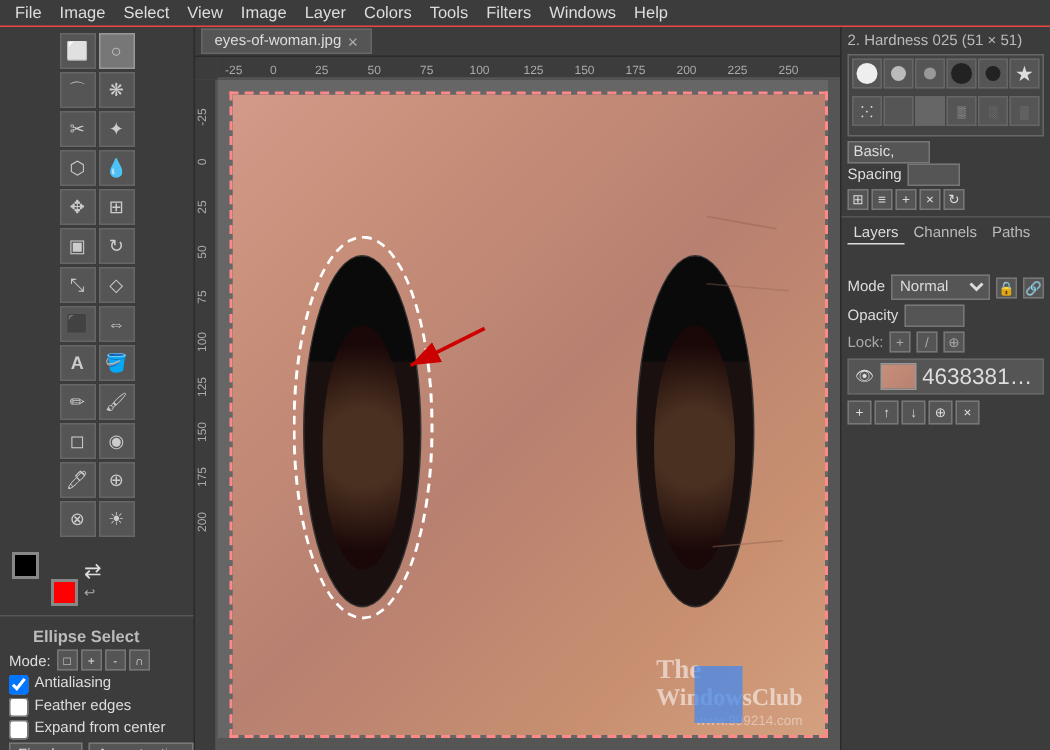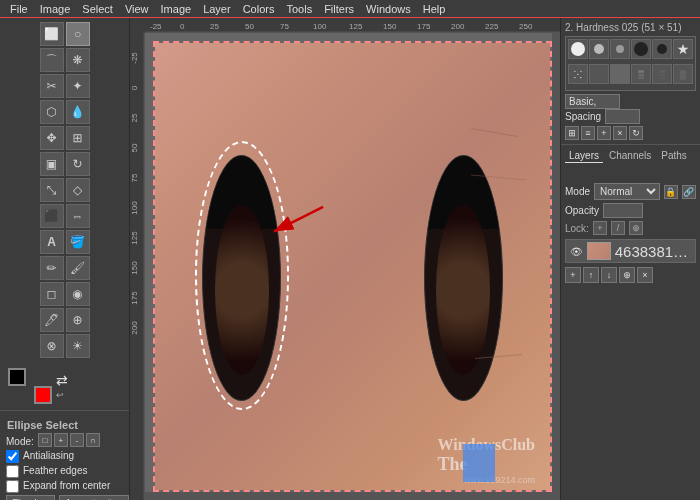--- a/index.html
+++ b/index.html
@@ -16,21 +16,21 @@
     #toolbox { width: 130px; background: #3c3c3c; border-right: 1px solid #2a2a2a; display: flex; flex-direction: column; }
     #tools-top { padding: 4px; display: grid; grid-template-columns: repeat(2, 24px); gap: 2px; justify-content: center; }
     .tool-btn { width: 24px; height: 24px; background: #555; border: 1px solid #666; display: flex; align-items: center; justify-content: center; cursor: pointer; font-size: 12px; color: #ccc; }
     .tool-btn.active { background: #777; border-color: #999; }
     #color-area { padding: 6px 8px; display: flex; align-items: center; gap: 4px; }
     .color-swatch { width: 20px; height: 20px; border: 2px solid #888; cursor: pointer; }
     #tool-options { padding: 4px 6px; border-top: 1px solid #555; font-size: 10px; flex: 1; overflow-y: auto; }
     .option-row { display: flex; align-items: flex-end; gap: 4px; margin-bottom: 3px; }
     .option-select { background: #555; border: 1px solid #777; color: #ddd; font-size: 10px; padding: 1px; flex: 1; }
     .checkbox-row { display: flex; align-items: flex-start; gap: 4px; margin-bottom: 2px; }
-    .section-title { font-weight: bold; color: #bbb; margin: 4px 0 2px 1px; font-size: 11px; }
+    .section-title { font-weight: bold; color: #bbb; margin: 4px 0 2px 16px; font-size: 11px; }
 
     
     #canvas-area { flex: 1; background: #4a4a4a; display: flex; flex-direction: column; overflow: hidden; }
     #canvas-tabs { height: 20px; background: #3c3c3c; display: flex; align-items: center; padding: 0 4px; border-bottom: 1px solid #2a2a2a; }
     .canvas-tab { background: #555; border: 1px solid #666; padding: 2px 8px; font-size: 10px; cursor: pointer; display: flex; align-items: center; gap: 4px; }
     .canvas-tab-close { font-size: 9px; color: #aaa; cursor: pointer; }
     #ruler-corner { width: 15px; height: 15px; background: #3c3c3c; flex-shrink: 0; }
     #rulers-row { display: flex; }
     #ruler-h { flex: 1; height: 15px; background: #3c3c3c; border-bottom: 1px solid #555; position: relative; overflow: hidden; }
     #canvas-row { display: flex; flex: 1; overflow: hidden; }
@@ -144,20 +144,26 @@
         </select>
         <select class="option-select" style="width:70px;">
           <option>Aspect ratio</option>
         </select>
       </div>
 
     </div>
   </div>
 
   <div id="canvas-area">
+    <div id="canvas-tabs">
+      <div class="canvas-tab">
+        <span>eyes-of-woman.jpg</span>
+        <span class="canvas-tab-close">✕</span>
+      </div>
+    </div>
     <div id="rulers-row">
       <div id="ruler-corner"></div>
       <div id="ruler-h" style="flex:1; height:15px; background:#3c3c3c; border-bottom:1px solid #555; position:relative; overflow:hidden;">
         <svg width="100%" height="15" style="position:absolute;top:0;left:0;">
           <line x1="0" y1="14" x2="100%" y2="14" stroke="#555" stroke-width="1"></line>
           <text x="5" y="11" fill="#aaa" font-size="8">-25</text>
           <text x="35" y="11" fill="#aaa" font-size="8">0</text>
           <text x="65" y="11" fill="#aaa" font-size="8">25</text>
           <text x="100" y="11" fill="#aaa" font-size="8">50</text>
           <text x="135" y="11" fill="#aaa" font-size="8">75</text>
@@ -212,22 +218,22 @@
             <svg style="position:absolute;left:25%;top:30%;width:20%;height:20%;" viewBox="0 0 80 40">
               <defs>
                 <marker id="arrowhead" markerWidth="8" markerHeight="6" refX="8" refY="3" orient="auto">
                   <polygon points="0 0, 8 3, 0 6" fill="#cc0000"></polygon>
                 </marker>
               </defs>
               <line x1="70" y1="5" x2="20" y2="30" stroke="#cc0000" stroke-width="2.5" marker-end="url(#arrowhead)"></line>
             </svg>
 
             <div style="position:absolute;bottom:15px;right:15px;color:rgba(255,255,255,0.55);font-family:Georgia,serif;">
+              <div style="font-size:18px;font-weight:bold;">The</div>
               <div style="font-size:16px;font-weight:bold;">WindowsClub</div>
-              <div style="font-size:18px;font-weight:bold;">The</div>
             </div>
             <div style="position:absolute;bottom:5px;right:15px;color:rgba(255,255,255,0.4);font-size:9px;margin-left:14px;">www.999214.com</div>
 
             <div style="position:absolute;bottom:8px;right:55px;width:32px;height:38px;background:#4488ee;opacity:0.75;"></div>
           </div>
         </div>
 
         <div style="position:absolute;right:0;top:0;width:8px;height:100%;background:#555;"></div>
         <div style="position:absolute;bottom:0;left:0;right:8px;height:8px;background:#555;"></div>
       </div>

